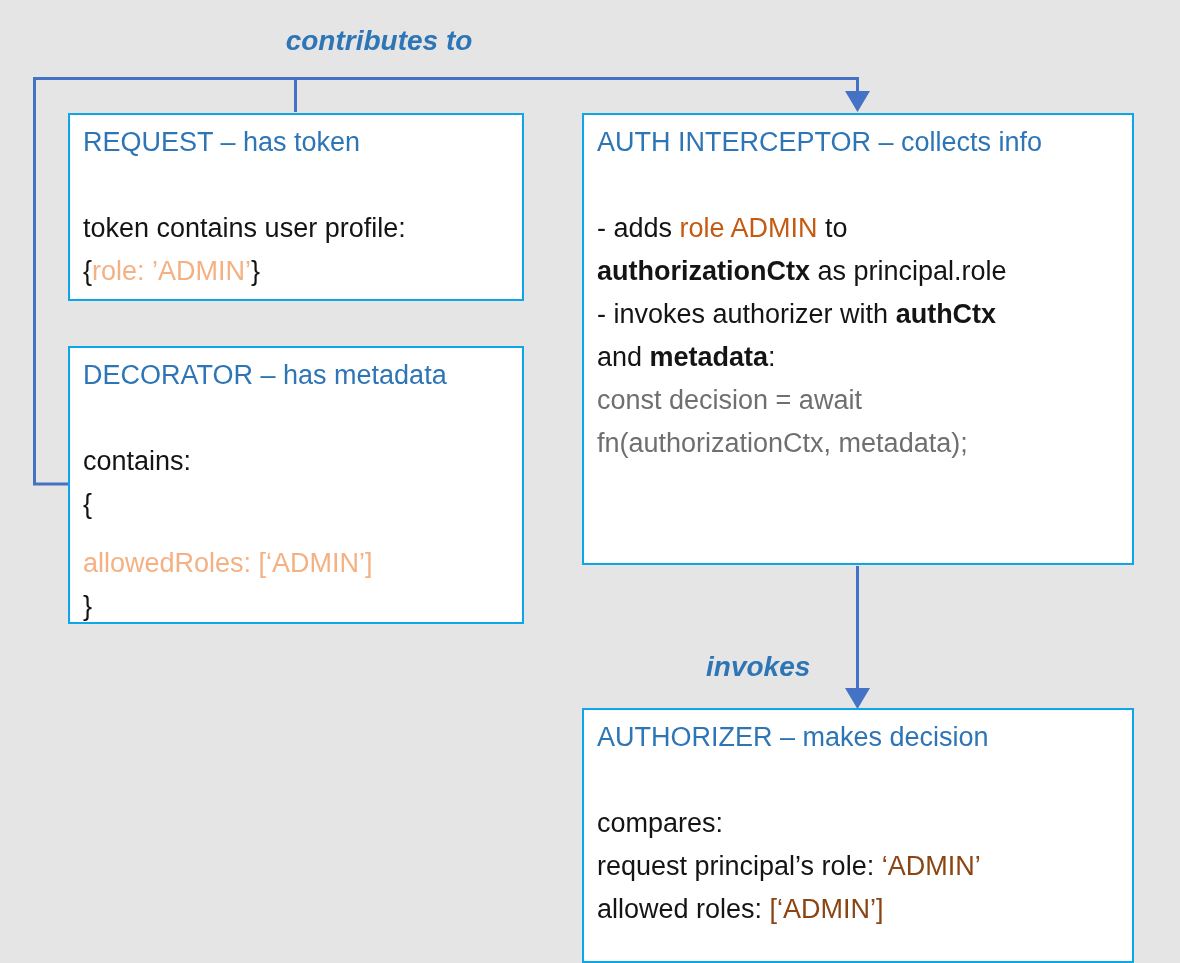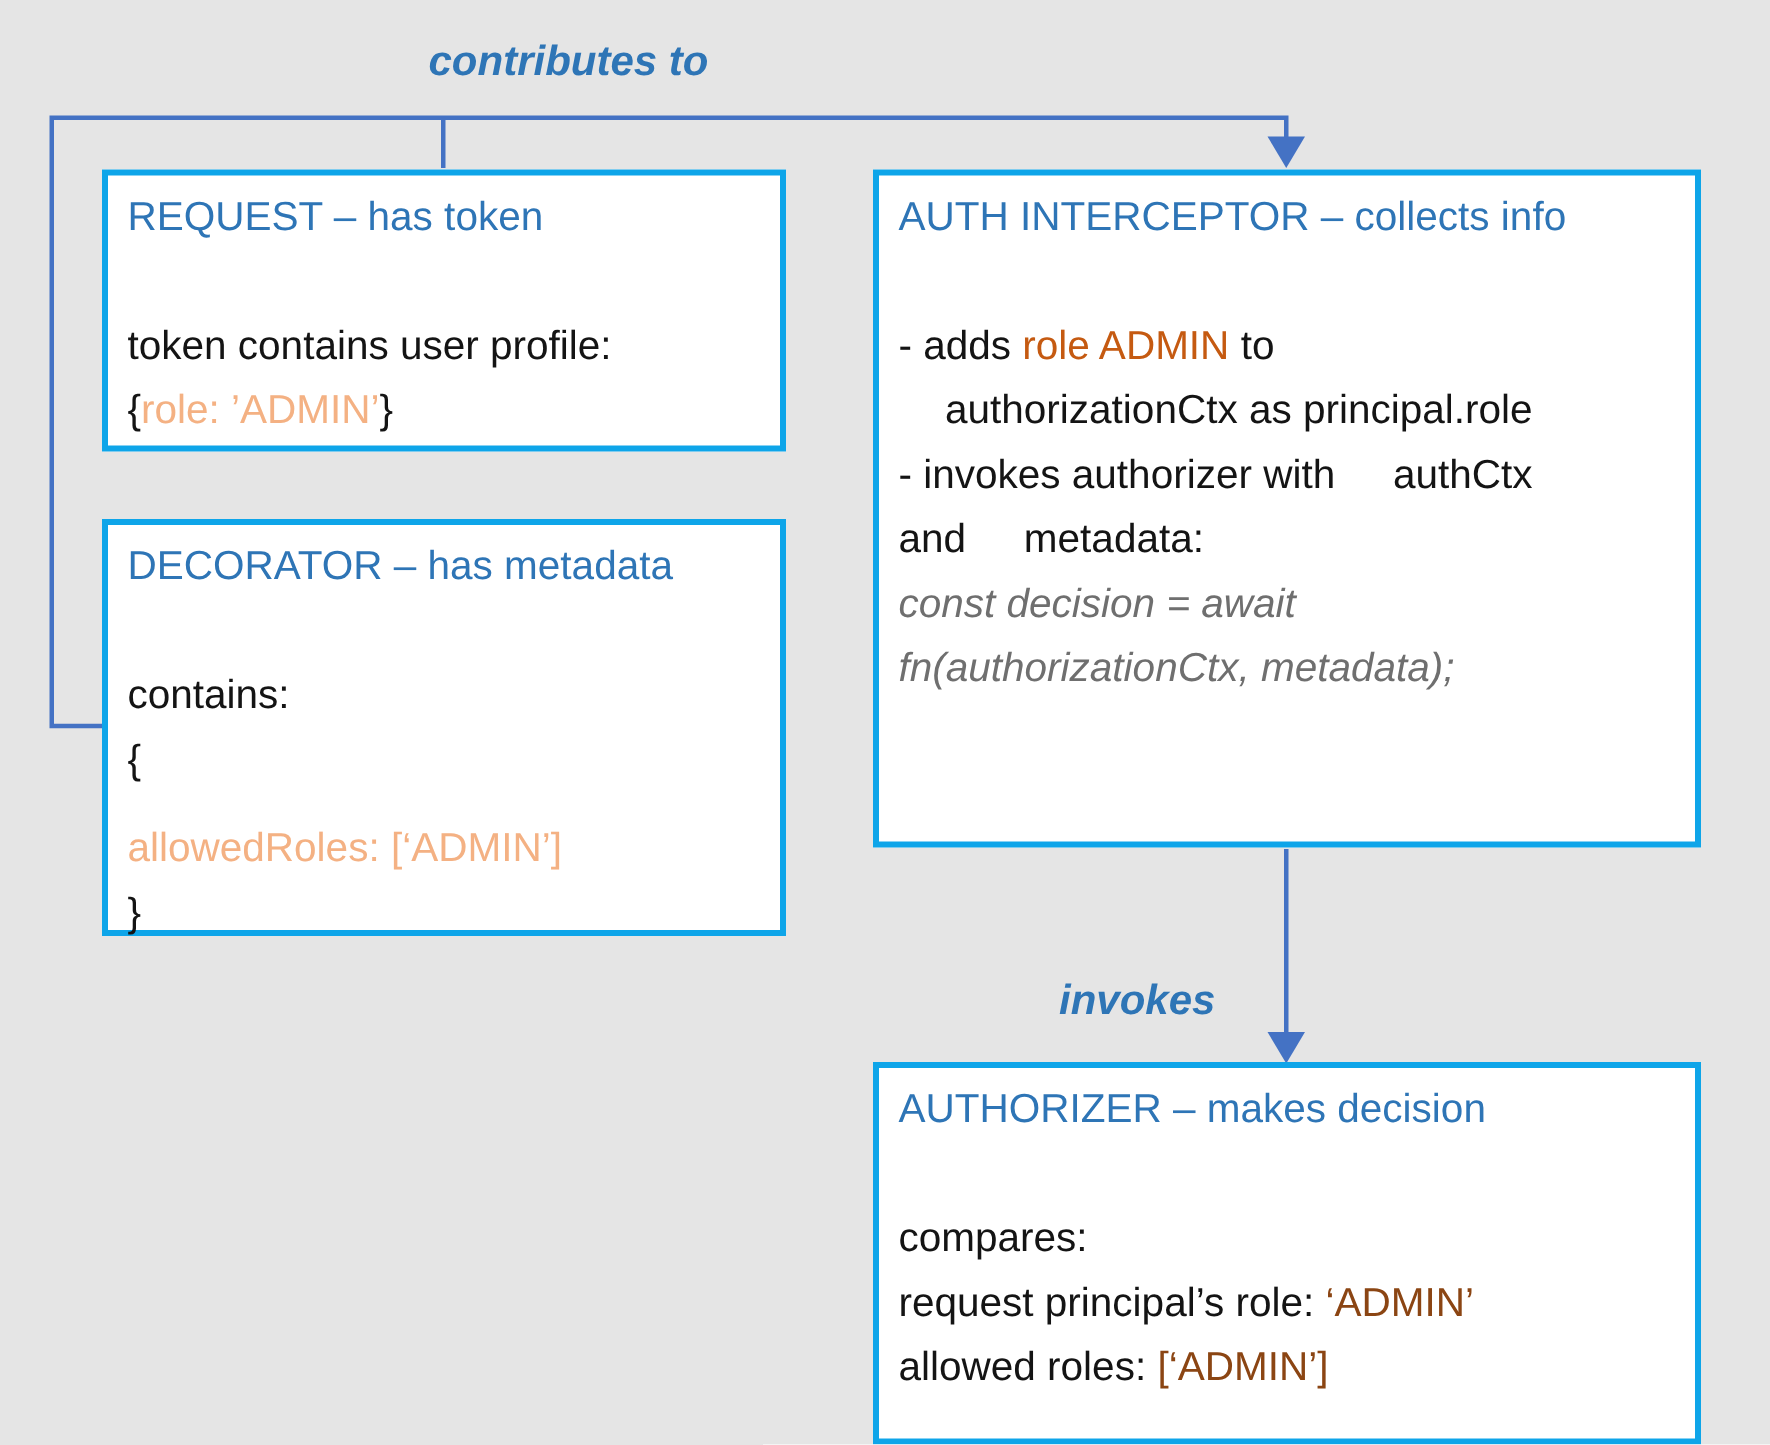--- a/index.html
+++ b/index.html
@@ -11,35 +11,35 @@
     background: #e5e5e5;
     font-family: "Liberation Sans", sans-serif;
     font-size: 27px;
     color: #141414;
     overflow: hidden;
     padding-left: 39px;
   }
   .box {
     position: absolute;
     box-sizing: border-box;
-    border: 4px solid #0ea5e9;
+    border: 2px solid #0ea5e9;
     background: #ffffff;
     padding: 6px 13px;
   }
   .box-request     { left: 68px;  top: 113px; width: 456px; height: 188px; }
   .box-decorator   { left: 68px;  top: 346px; width: 456px; height: 278px; }
   .box-interceptor { left: 582px; top: 113px; width: 552px; height: 452px; }
   .box-authorizer  { left: 582px; top: 708px; width: 552px; height: 255px; }
   .line { height: 43px; line-height: 43px; white-space: nowrap; }
   .title  { color: var(--title-blue, #2E75B6); }
-  .b      { font-weight: normal; margin-left: 31px; }
+  .b      { font-weight: bold; }
   .orange { color: var(--light-orange, #F4B183); margin-top: 16px; }
   .dorange{ color: var(--dark-orange, #C55A11); }
   .brown  { color: var(--value-brown, #8B4513); }
-  .code   { color: var(--code-gray, #6F6F6F); font-style: italic; }
+  .code   { color: var(--code-gray, #6F6F6F); }
   .flow-label {
     position: absolute;
     color: var(--title-blue, #2E75B6);
     font-weight: bold;
     font-style: italic;
     font-size: 28px;
     line-height: 34px;
     white-space: nowrap;
   }
   .label-contributes { left: 263px; top: 24px; width: 232px; text-align: center; }

